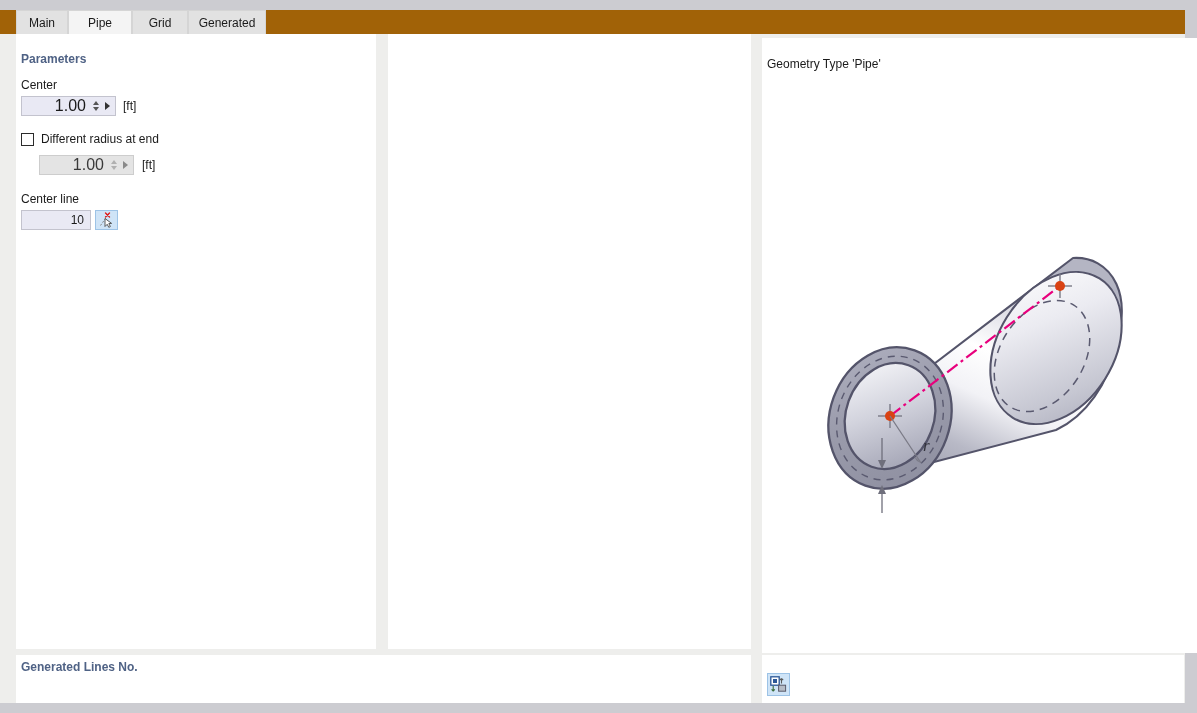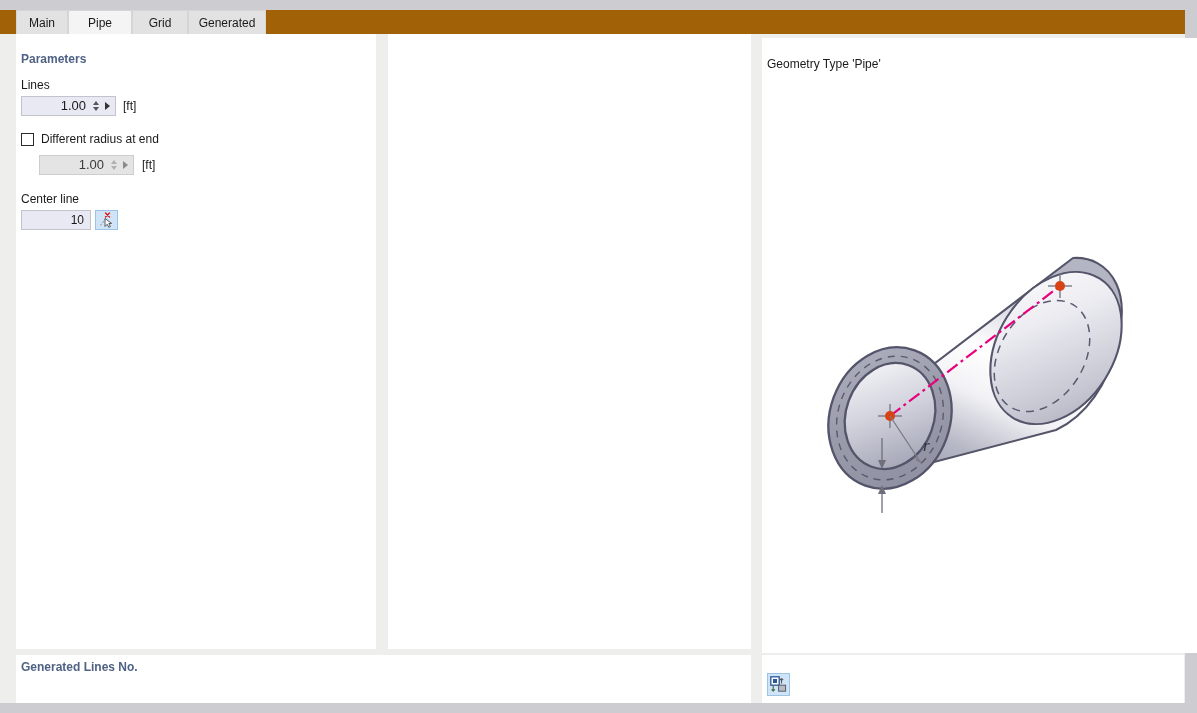--- a/index.html
+++ b/index.html
@@ -112,21 +112,21 @@
     align-items: center;
   }
   .spinner.disabled {
     background: #e4e4e4;
     border-color: #cdcdcd;
   }
   .spinner .sp-value {
     flex: 1;
     text-align: right;
     padding-right: 5px;
-    font-size: 13px;
+    font-size: 16px;
     color: #1a1a1a;
     line-height: 18px;
   }
   .spinner.disabled .sp-value { color: #3a3a3a; }
   .spinner .sp-updown {
     width: 11px;
     height: 18px;
     position: relative;
     flex: none;
   }
@@ -290,21 +290,21 @@
       </div>
       <div class="tab" id="tab-integrated">
         <span>Generated</span>
       </div>
     </div>
 
     <div class="panel" id="panel-left">
 
       <div class="section-title" style="left:5px; top:18px;">Parameters</div>
 
-      <div class="field-label" style="left:5px; top:44px;">Lines</div>
+      <div class="field-label" style="left:5px; top:44px;">Center</div>
 
       <div class="spinner" style="left:5px; top:62px; width:95px;">
         <span class="sp-value">1.00</span>
         <span class="sp-updown"></span>
         <span class="sp-more"></span>
       </div>
       <div class="unit" style="left:107px; top:65px;">[ft]</div>
 
       <div class="checkbox-row" style="left:5px; top:98px;">
         <span class="cb-box"></span>

